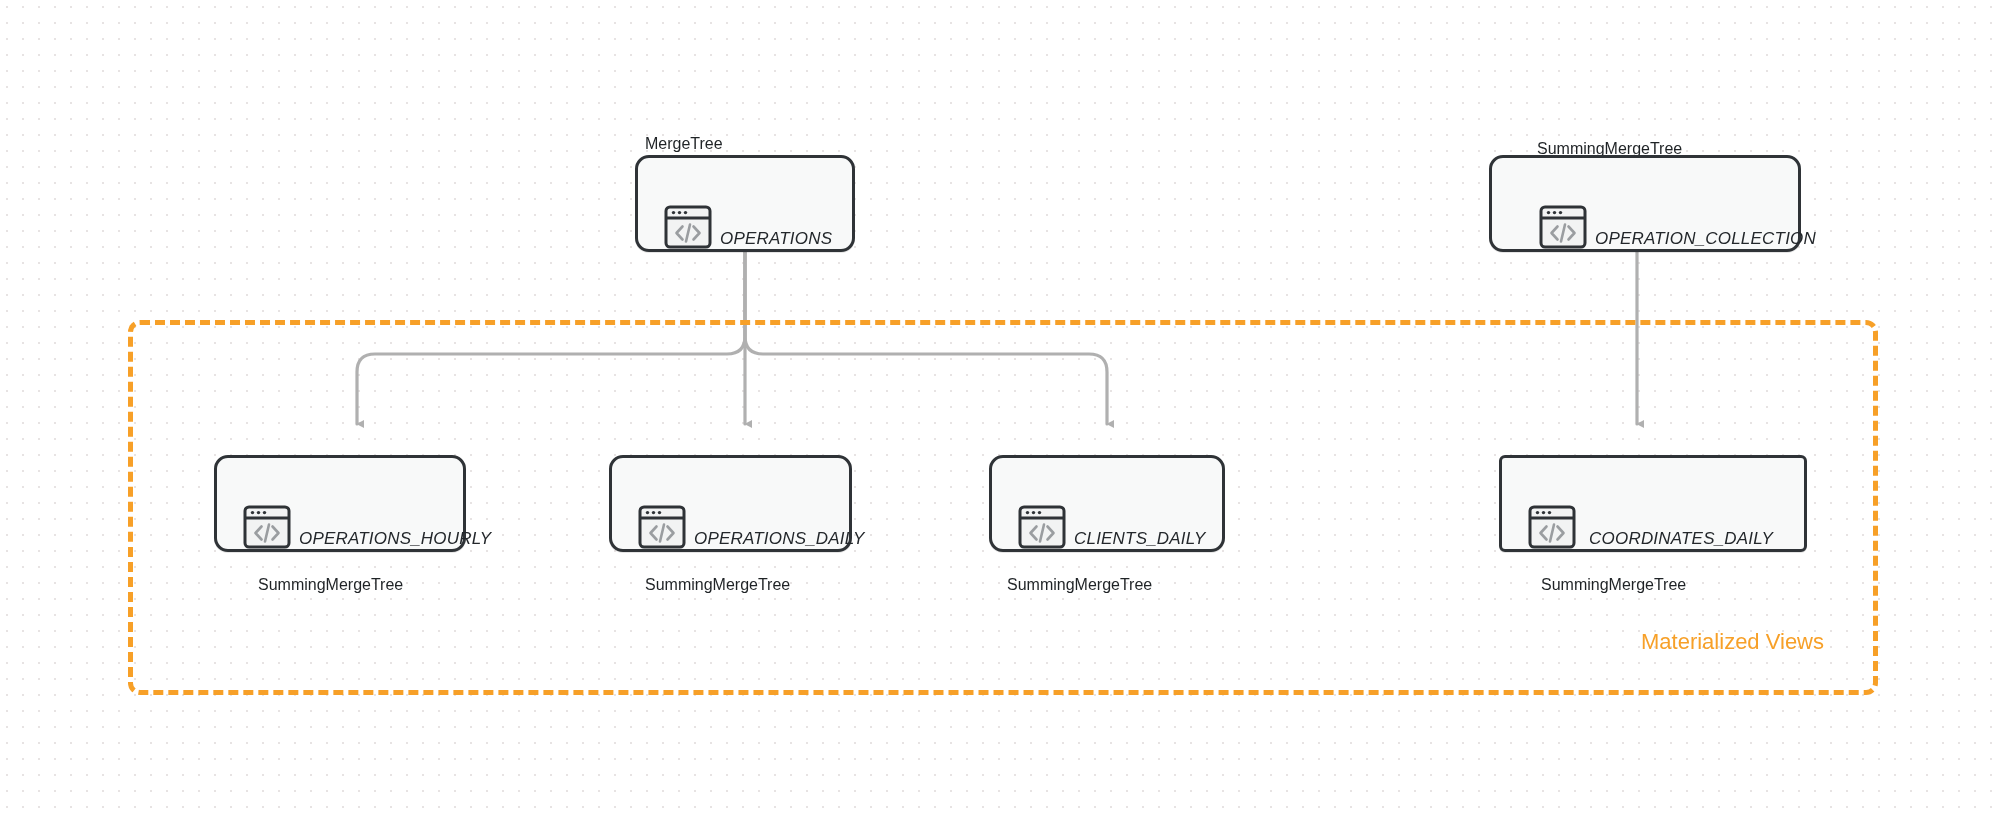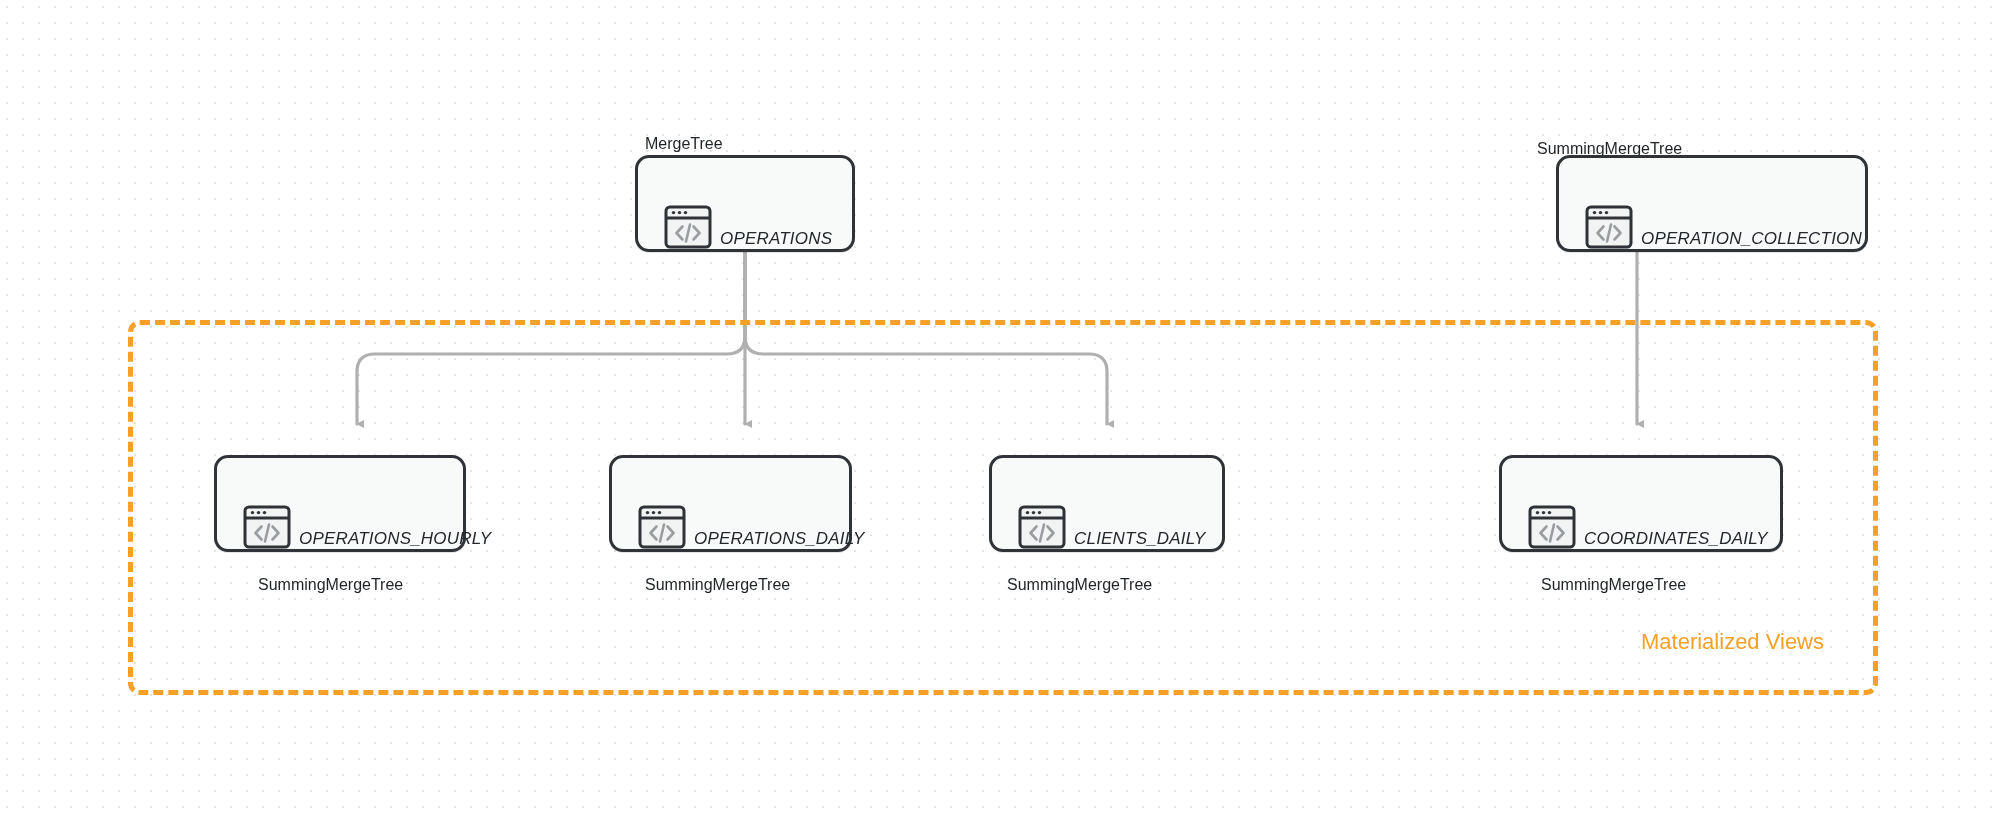--- a/index.html
+++ b/index.html
@@ -125,21 +125,21 @@
         <circle cx="15.5" cy="7.6" r="1.7" fill="#2f3337"></circle>
         <circle cx="21.5" cy="7.6" r="1.7" fill="#2f3337"></circle>
         <path d="M18.5,21.5 L12.5,28 L18.5,34.5" fill="none" stroke="#9a9da0" stroke-width="2.6" stroke-linecap="round" stroke-linejoin="round"></path>
         <path d="M29.5,21.5 L35.5,28 L29.5,34.5" fill="none" stroke="#9a9da0" stroke-width="2.6" stroke-linecap="round" stroke-linejoin="round"></path>
         <path d="M26,19.5 L22,36.5" fill="none" stroke="#9a9da0" stroke-width="2.6" stroke-linecap="round"></path>
       </svg>
     </span>
     <span class="node-label">OPERATIONS</span>
   </div>
 
-  <div class="node" style="left:1556px; top:155px; width:312px; height:97px;">
+  <div class="node" style="left:1489px; top:155px; width:312px; height:97px;padding-left:21px;">
     <span class="icon-wrap">
       <svg width="48" height="44" viewBox="0 0 48 44" aria-hidden="true">
         <rect x="2" y="2" width="44" height="40" rx="4" ry="4" fill="#f2f3f3" stroke="#2f3337" stroke-width="3"></rect>
         <path d="M2,13 L46,13" stroke="#2f3337" stroke-width="3"></path>
         <circle cx="9.5" cy="7.6" r="1.7" fill="#2f3337"></circle>
         <circle cx="15.5" cy="7.6" r="1.7" fill="#2f3337"></circle>
         <circle cx="21.5" cy="7.6" r="1.7" fill="#2f3337"></circle>
         <path d="M18.5,21.5 L12.5,28 L18.5,34.5" fill="none" stroke="#9a9da0" stroke-width="2.6" stroke-linecap="round" stroke-linejoin="round"></path>
         <path d="M29.5,21.5 L35.5,28 L29.5,34.5" fill="none" stroke="#9a9da0" stroke-width="2.6" stroke-linecap="round" stroke-linejoin="round"></path>
         <path d="M26,19.5 L22,36.5" fill="none" stroke="#9a9da0" stroke-width="2.6" stroke-linecap="round"></path>
@@ -192,21 +192,21 @@
         <circle cx="21.5" cy="7.6" r="1.7" fill="#2f3337"></circle>
         <path d="M18.5,21.5 L12.5,28 L18.5,34.5" fill="none" stroke="#9a9da0" stroke-width="2.6" stroke-linecap="round" stroke-linejoin="round"></path>
         <path d="M29.5,21.5 L35.5,28 L29.5,34.5" fill="none" stroke="#9a9da0" stroke-width="2.6" stroke-linecap="round" stroke-linejoin="round"></path>
         <path d="M26,19.5 L22,36.5" fill="none" stroke="#9a9da0" stroke-width="2.6" stroke-linecap="round"></path>
       </svg>
     </span>
     <span class="node-label">CLIENTS_DAILY</span>
   </div>
   <div class="engine-caption" style="left:1007px; top:564px; width:200px;">SummingMergeTree</div>
 
-  <div class="node" style="left:1499px; top:455px; width:284px; height:97px;">
+  <div class="node" style="left:1499px; top:455px; width:308px; height:97px;border-radius:6px;">
     <span class="icon-wrap">
       <svg width="48" height="44" viewBox="0 0 48 44" aria-hidden="true">
         <rect x="2" y="2" width="44" height="40" rx="4" ry="4" fill="#f2f3f3" stroke="#2f3337" stroke-width="3"></rect>
         <path d="M2,13 L46,13" stroke="#2f3337" stroke-width="3"></path>
         <circle cx="9.5" cy="7.6" r="1.7" fill="#2f3337"></circle>
         <circle cx="15.5" cy="7.6" r="1.7" fill="#2f3337"></circle>
         <circle cx="21.5" cy="7.6" r="1.7" fill="#2f3337"></circle>
         <path d="M18.5,21.5 L12.5,28 L18.5,34.5" fill="none" stroke="#9a9da0" stroke-width="2.6" stroke-linecap="round" stroke-linejoin="round"></path>
         <path d="M29.5,21.5 L35.5,28 L29.5,34.5" fill="none" stroke="#9a9da0" stroke-width="2.6" stroke-linecap="round" stroke-linejoin="round"></path>
         <path d="M26,19.5 L22,36.5" fill="none" stroke="#9a9da0" stroke-width="2.6" stroke-linecap="round"></path>

